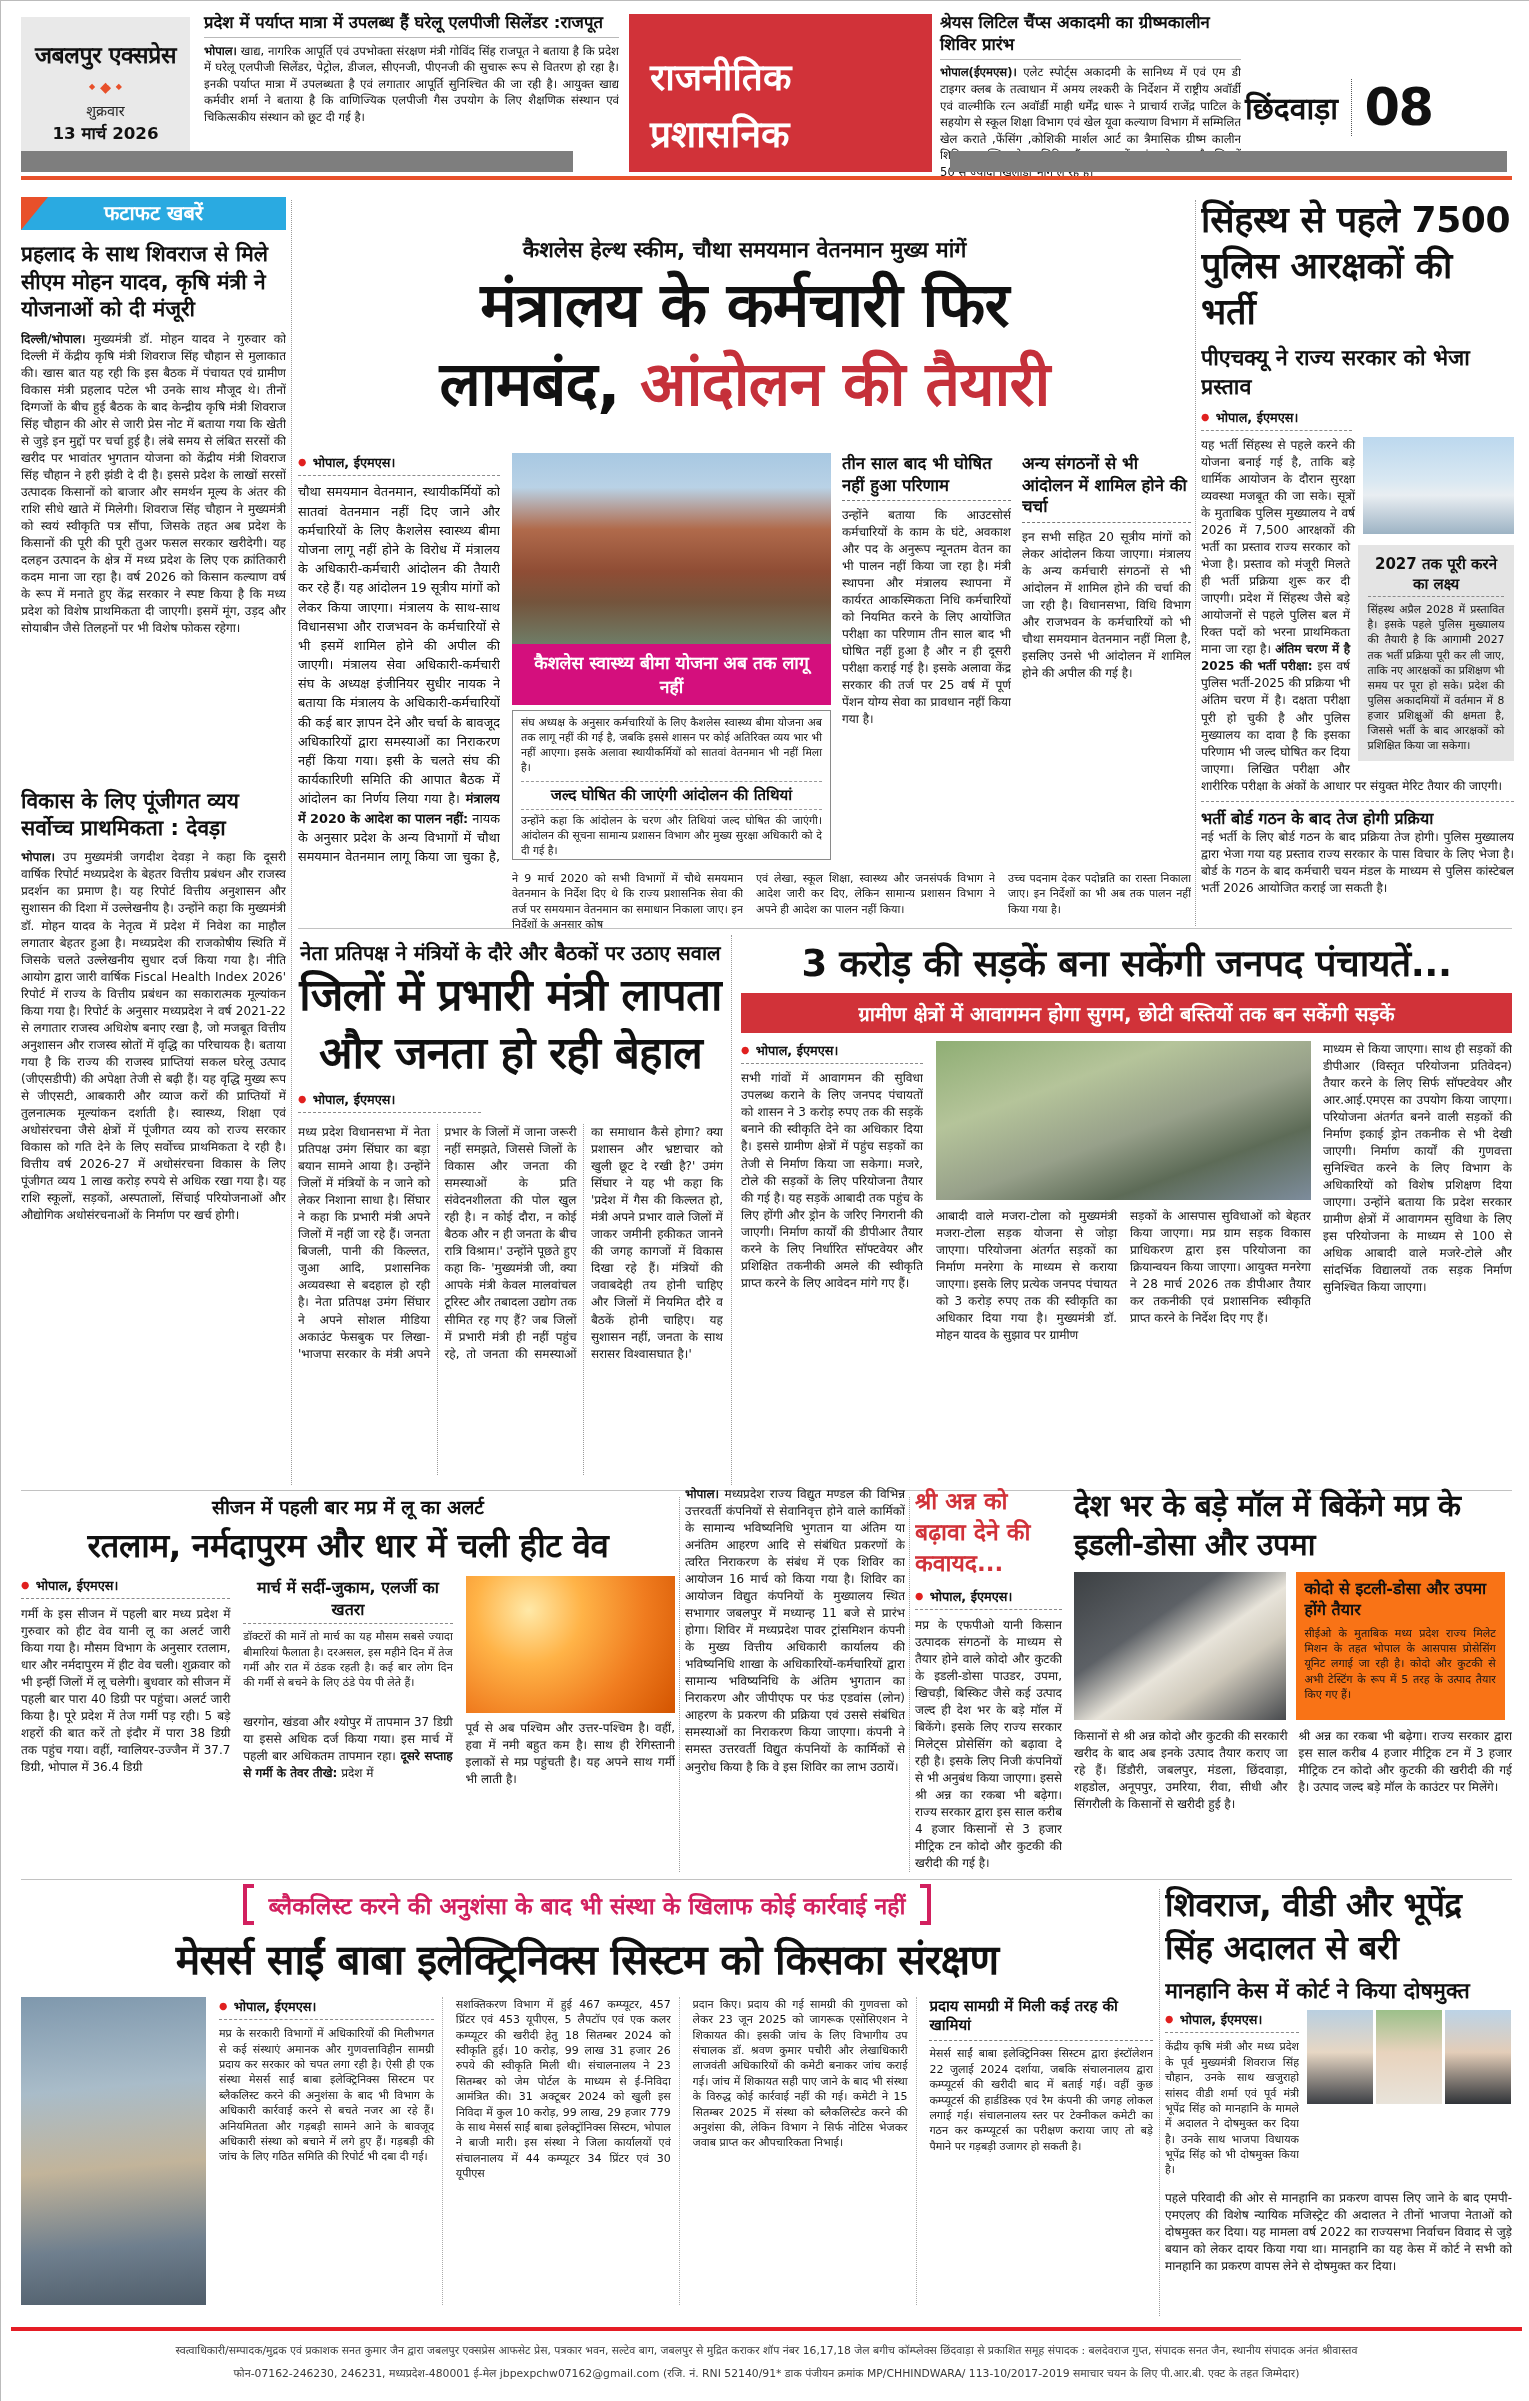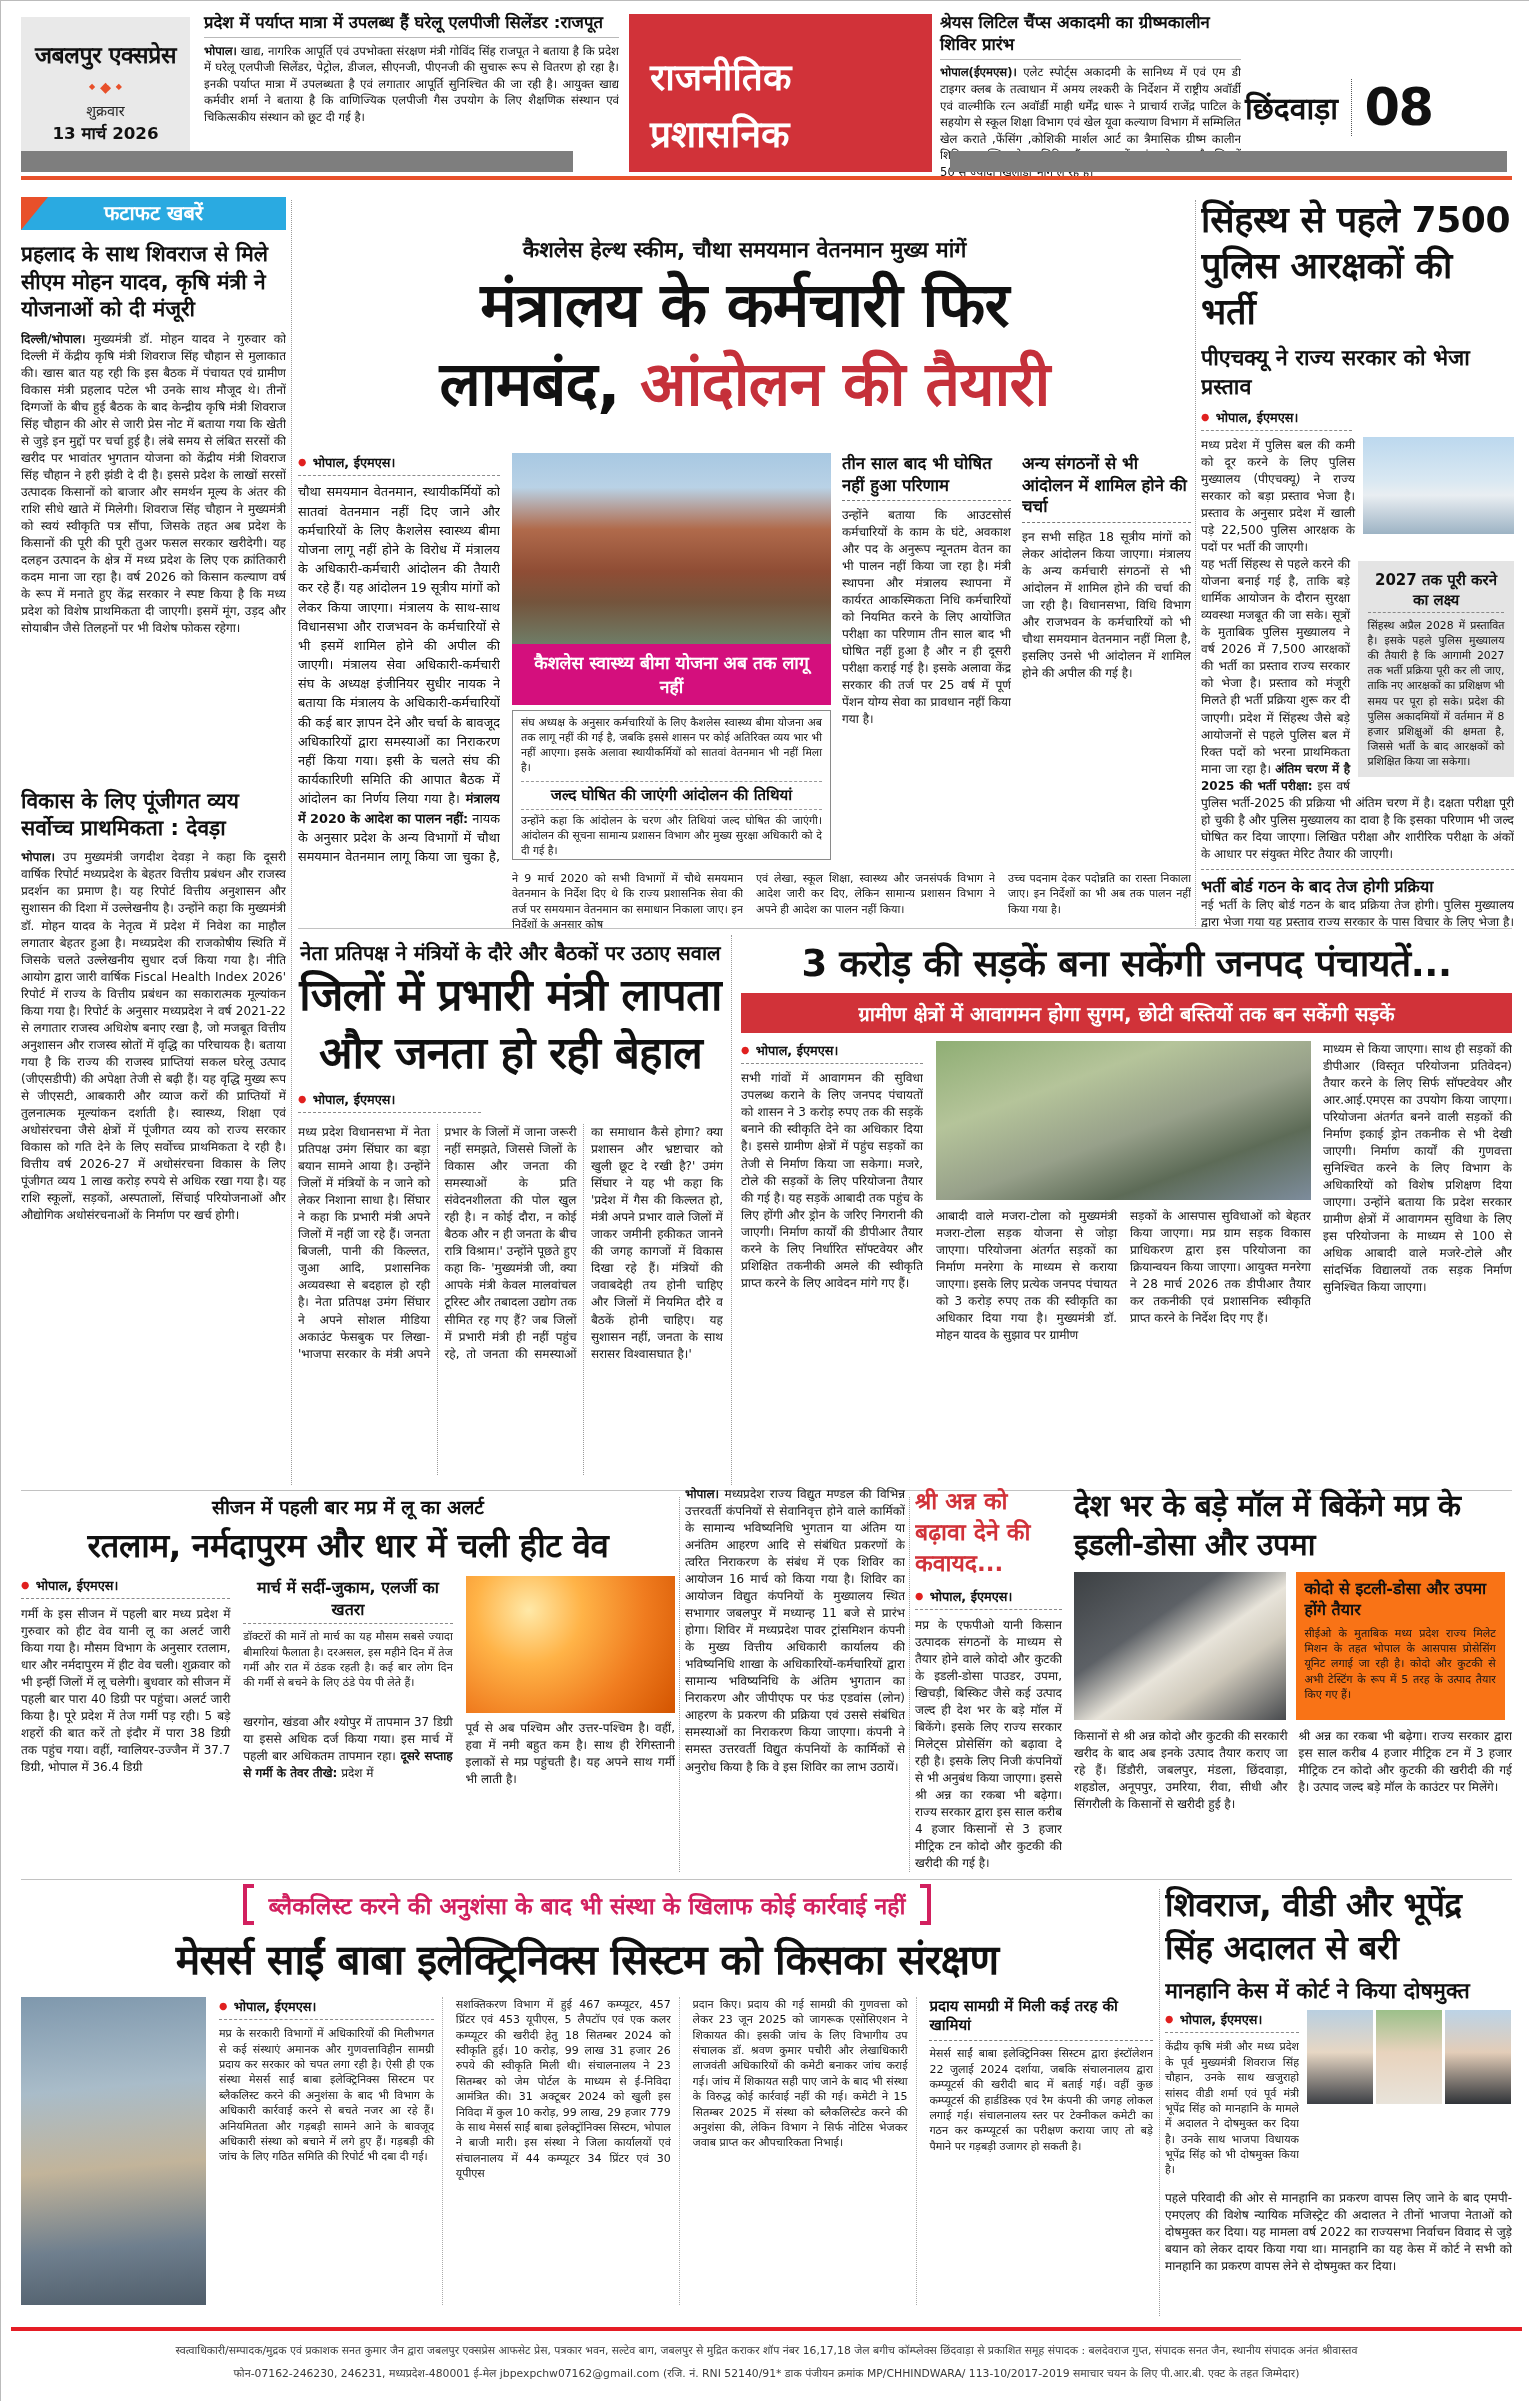--- a/index.html
+++ b/index.html
@@ -212,41 +212,40 @@
           <div class="ib-title">जल्द घोषित की जाएंगी आंदोलन की तिथियां</div>
           <div>उन्होंने कहा कि आंदोलन के चरण और तिथियां जल्द घोषित की जाएंगी। आंदोलन की सूचना सामान्य प्रशासन विभाग और मुख्य सुरक्षा अधिकारी को दे दी गई है।</div>
         </div>
       </div>
       <div class="colB clip">
         <div class="col-subhead">तीन साल बाद भी घोषित नहीं हुआ परिणाम</div>
         <div class="body-text jt">उन्होंने बताया कि आउटसोर्स कर्मचारियों के काम के घंटे, अवकाश और पद के अनुरूप न्यूनतम वेतन का भी पालन नहीं किया जा रहा है। मंत्री स्थापना और मंत्रालय स्थापना में कार्यरत आकस्मिकता निधि कर्मचारियों को नियमित करने के लिए आयोजित परीक्षा का परिणाम तीन साल बाद भी घोषित नहीं हुआ है और न ही दूसरी परीक्षा कराई गई है। इसके अलावा केंद्र सरकार की तर्ज पर 25 वर्ष में पूर्ण पेंशन योग्य सेवा का प्रावधान नहीं किया गया है।</div>
       </div>
       <div class="colC clip">
         <div class="col-subhead">अन्य संगठनों से भी आंदोलन में शामिल होने की चर्चा</div>
-        <div class="body-text jt">इन सभी सहित 18 सूत्रीय मांगों को लेकर आंदोलन किया जाएगा। मंत्रालय के अन्य कर्मचारी संगठनों से भी आंदोलन में शामिल होने की चर्चा की जा रही है। विधानसभा, विधि विभाग और राजभवन के कर्मचारियों को भी चौथा समयमान वेतनमान नहीं मिला है, इसलिए उनसे भी आंदोलन में शामिल होने की अपील की गई है।</div>
+        <div class="body-text jt">इन सभी सहित 20 सूत्रीय मांगों को लेकर आंदोलन किया जाएगा। मंत्रालय के अन्य कर्मचारी संगठनों से भी आंदोलन में शामिल होने की चर्चा की जा रही है। विधानसभा, विधि विभाग और राजभवन के कर्मचारियों को भी चौथा समयमान वेतनमान नहीं मिला है, इसलिए उनसे भी आंदोलन में शामिल होने की अपील की गई है।</div>
       </div>
     </div>
     <div class="lead-bottom">
       <div class="lb jt" style="left:214px;width:231px;">ने 9 मार्च 2020 को सभी विभागों में चौथे समयमान वेतनमान के निर्देश दिए थे कि राज्य प्रशासनिक सेवा की तर्ज पर समयमान वेतनमान का समाधान निकाला जाए। इन निर्देशों के अनुसार कोष</div>
       <div class="lb jt" style="left:458px;width:239px;">एवं लेखा, स्कूल शिक्षा, स्वास्थ्य और जनसंपर्क विभाग ने आदेश जारी कर दिए, लेकिन सामान्य प्रशासन विभाग ने अपने ही आदेश का पालन नहीं किया।</div>
       <div class="lb jt" style="left:710px;width:183px;">उच्च पदनाम देकर पदोन्नति का रास्ता निकाला जाए। इन निर्देशों का भी अब तक पालन नहीं किया गया है।</div>
     </div>
   </div>
   <div class="abs vdiv" style="left:1194px;top:199px;height:726px;"></div>
 
   <div id="police" class="abs clip">
     <div class="hl">सिंहस्थ से पहले 7500 पुलिस आरक्षकों की भर्ती</div>
     <div class="sub">पीएचक्यू ने राज्य सरकार को भेजा प्रस्ताव</div>
     <div class="byline" style="width:151px;">
         <span class="dot">●</span>
         <span>भोपाल, ईएमएस।</span>
       </div>
     <div>
       <div class="photo2"></div>
-      <div class="body-text jt">मध्य प्रदेश में पुलिस बल की कमी को दूर करने के लिए पुलिस मुख्यालय (पीएचक्यू) ने राज्य सरकार को बड़ा प्रस्ताव भेजा है। प्रस्ताव के अनुसार प्रदेश में खाली पड़े 22,500 पुलिस आरक्षक के पदों पर भर्ती की जाएगी।</div>
       <div class="graybox">
         <div class="gb-title">2027 तक पूरी करने का लक्ष्य</div>
         <div class="gb-body jt">सिंहस्थ अप्रैल 2028 में प्रस्तावित है। इसके पहले पुलिस मुख्यालय की तैयारी है कि आगामी 2027 तक भर्ती प्रक्रिया पूरी कर ली जाए, ताकि नए आरक्षकों का प्रशिक्षण भी समय पर पूरा हो सके। प्रदेश की पुलिस अकादमियों में वर्तमान में 8 हजार प्रशिक्षुओं की क्षमता है, जिससे भर्ती के बाद आरक्षकों को प्रशिक्षित किया जा सकेगा।</div>
       </div>
       <div class="body-text jt"><span>यह भर्ती सिंहस्थ से पहले करने की योजना बनाई गई है, ताकि बड़े धार्मिक आयोजन के दौरान सुरक्षा व्यवस्था मजबूत की जा सके। सूत्रों के मुताबिक पुलिस मुख्यालय ने वर्ष 2026 में 7,500 आरक्षकों की भर्ती का प्रस्ताव राज्य सरकार को भेजा है। प्रस्ताव को मंजूरी मिलते ही भर्ती प्रक्रिया शुरू कर दी जाएगी। प्रदेश में सिंहस्थ जैसे बड़े आयोजनों से पहले पुलिस बल में रिक्त पदों को भरना प्राथमिकता माना जा रहा है।</span> <strong>अंतिम चरण में है 2025 की भर्ती परीक्षा:</strong><span> इस वर्ष पुलिस भर्ती-2025 की प्रक्रिया भी अंतिम चरण में है। दक्षता परीक्षा पूरी हो चुकी है और पुलिस मुख्यालय का दावा है कि इसका परिणाम भी जल्द घोषित कर दिया जाएगा। लिखित परीक्षा और शारीरिक परीक्षा के अंकों के आधार पर संयुक्त मेरिट तैयार की जाएगी।</span></div>
       <div class="sub3">भर्ती बोर्ड गठन के बाद तेज होगी प्रक्रिया</div>
       <div class="body-text jt">नई भर्ती के लिए बोर्ड गठन के बाद प्रक्रिया तेज होगी। पुलिस मुख्यालय द्वारा भेजा गया यह प्रस्ताव राज्य सरकार के पास विचार के लिए भेजा है। बोर्ड के गठन के बाद कर्मचारी चयन मंडल के माध्यम से पुलिस कांस्टेबल भर्ती 2026 आयोजित कराई जा सकती है।</div>
     </div>
   </div>
 

